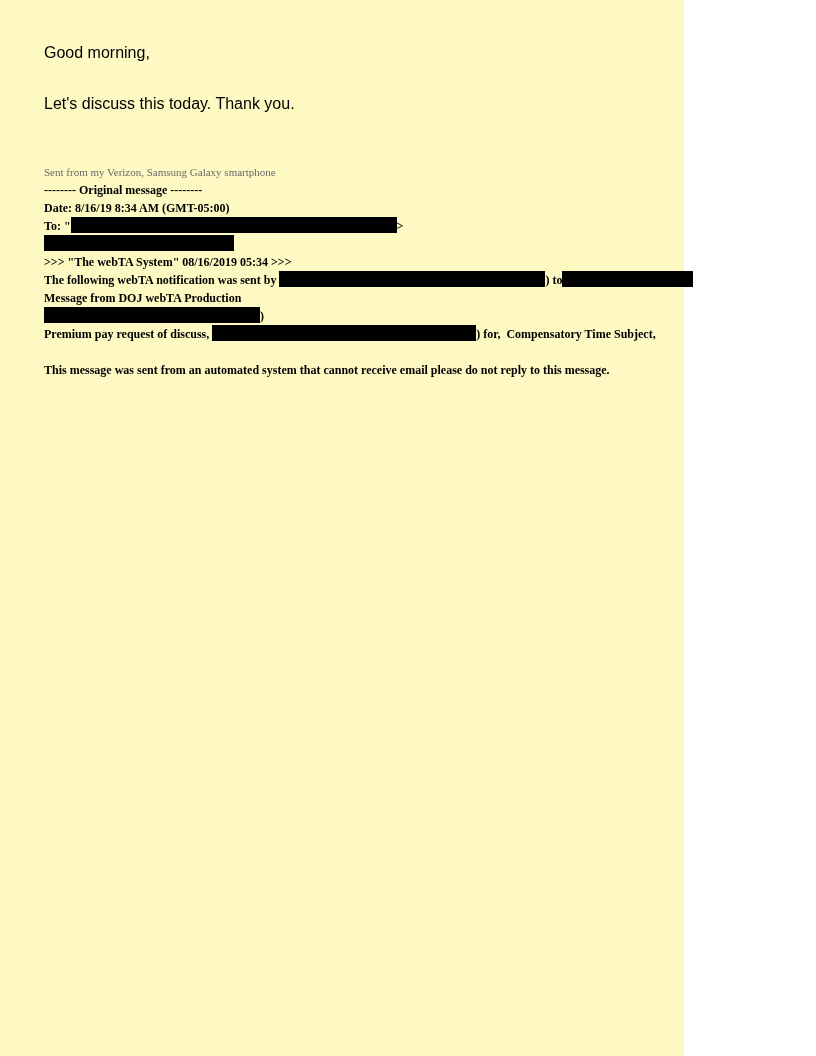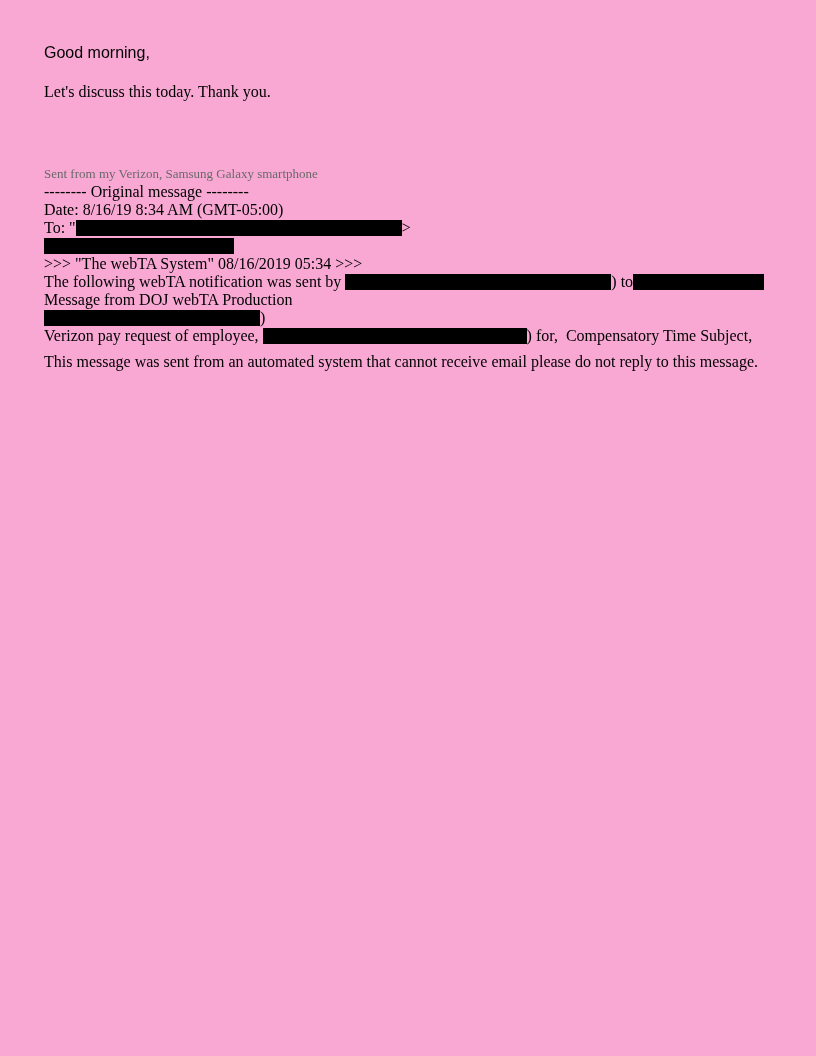--- a/index.html
+++ b/index.html
@@ -8,57 +8,58 @@
     background: #ffffff;
   }
   body {
     width: 816px;
     height: 1056px;
     position: relative;
     overflow: hidden;
   }
   .page {
     box-sizing: border-box;
-    width: 816px;
+    width: 684px;
     height: 1056px;
     padding: 43px 44px 0 44px;
-    background: #f9a8d4;
+    background: #fef9c3;
   }
   .sans {
     font-family: "Liberation Sans", sans-serif;
     font-size: 16px;
     line-height: 19px;
     color: #000000;
   }
   .serif {
     font-family: "Liberation Serif", serif;
-    font-size: 16px;
+    font-size: 12px;
     line-height: 18px;
     color: #000000;
+    font-weight: bold;
   }
   p, div.block {
     margin: 0;
   }
   .line {
     white-space: pre;
   }
   .greeting { margin-top: 0; }
-  .body-line { margin-top: 20px; font-family: Liberation Serif, serif; }
+  .body-line { margin-top: 32px; }
   .signature {
-    margin-top: 64px;
+    margin-top: 50px;
     font-family: "Liberation Serif", serif;
-    font-size: 13px;
+    font-size: 11px;
     line-height: 18px;
     color: #696969;
     white-space: pre;
   }
   .orig-header { margin-top: 37px; }
   .notification { margin-top: 35px; }
   .request { margin-top: 19px; }
-  .footer-line { margin-top: 8px; }
+  .footer-line { margin-top: 18px; }
   .redact {
     display: inline-block;
     background: #000000;
     height: 16px;
     vertical-align: -3px;
   }
   .r-to       { width: 326px; }
   .r-subject  { width: 190px; }
   .r-sentby   { width: 266px; }
   .r-recip1   { width: 131px; }
@@ -84,18 +85,18 @@
   </div>
 
   <div class="block serif notification">
     <div class="line">&gt;&gt;&gt; "The webTA System" 08/16/2019 05:34 &gt;&gt;&gt;</div>
     <div class="line"><span>The following webTA notification was sent by </span><span class="redact r-sentby"></span><span>) to</span><span class="redact r-recip1"></span></div>
     <div class="line">Message from DOJ webTA Production</div>
     <div class="line"><span class="redact r-recip2"></span><span>)</span></div>
   </div>
 
   <div class="block serif request">
-    <div class="line"><span>Verizon pay request of employee, </span><span class="redact r-employee"></span><span>) for,  Compensatory Time Subject,</span></div>
+    <div class="line"><span>Premium pay request of discuss, </span><span class="redact r-employee"></span><span>) for,  Compensatory Time Subject,</span></div>
   </div>
 
   <p class="serif footer-line line">This message was sent from an automated system that cannot receive email please do not reply to this message.</p>
 
 </div>
 
 </body></html>

